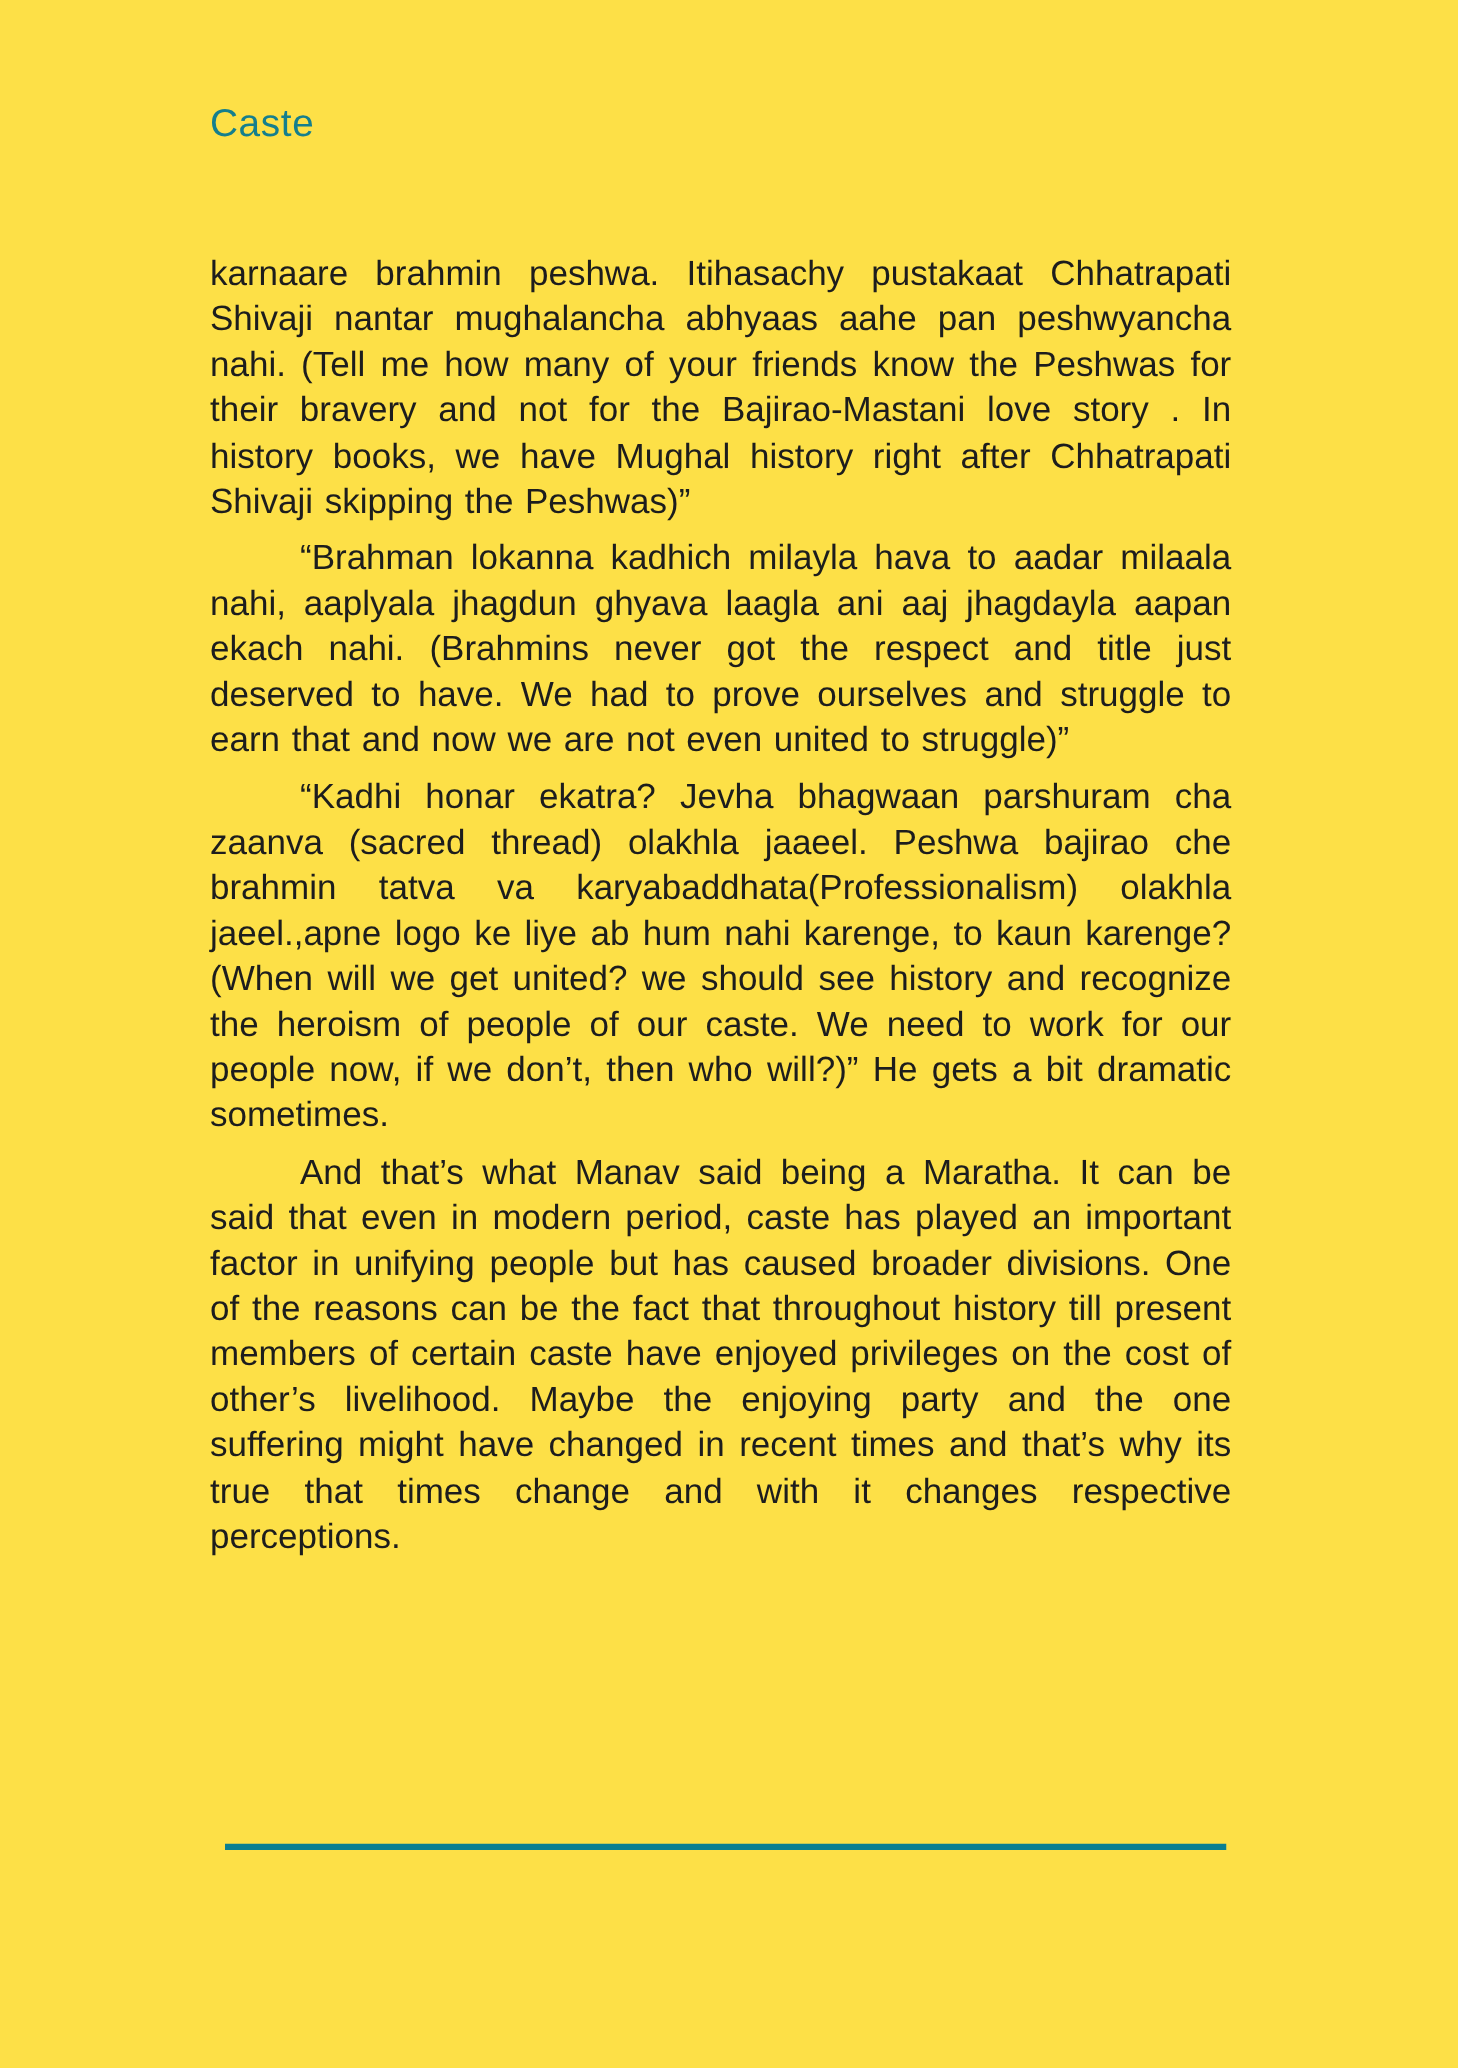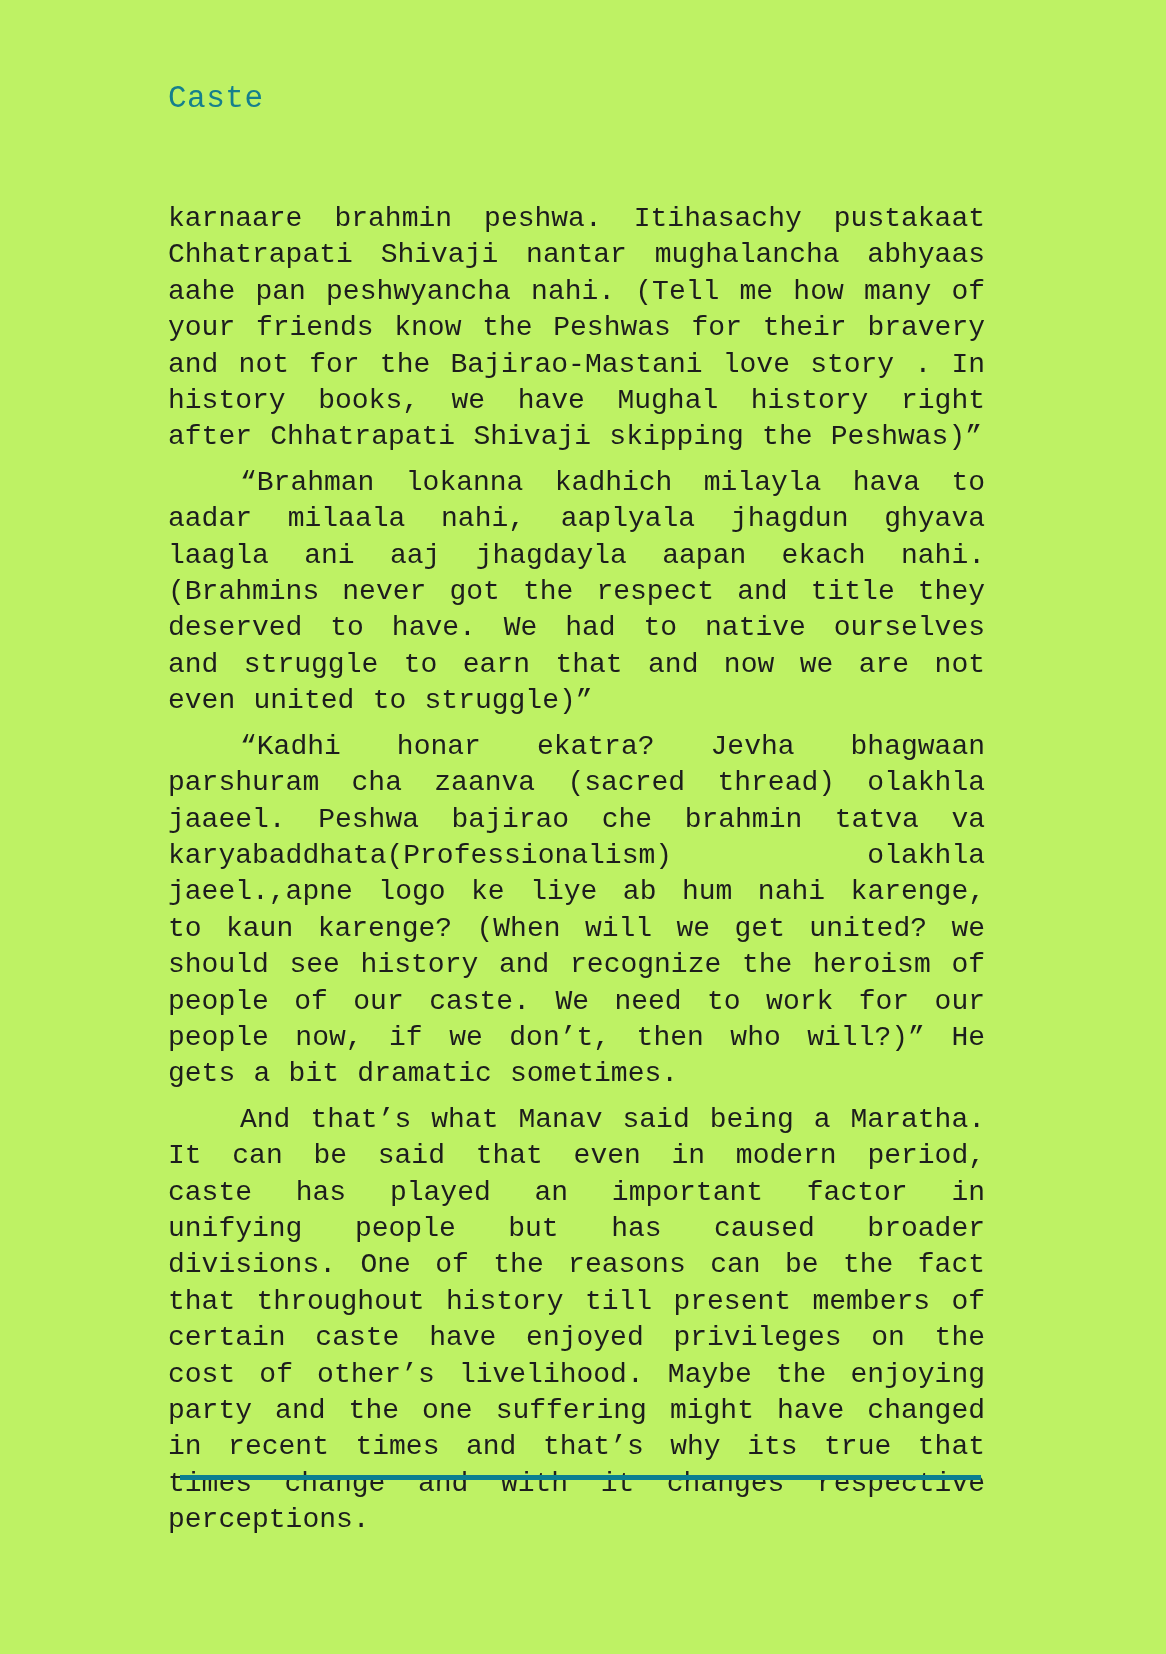--- a/index.html
+++ b/index.html
@@ -4,22 +4,22 @@
 <style>
   html, body {
     margin: 0;
     padding: 0;
     background: #ffffff;
   }
   .page {
     position: relative;
     width: 1166px;
     height: 1654px;
-    background: #bef264;
-    font-family: Liberation Mono, monospace;
+    background: #fde047;
+    font-family: Liberation Sans, sans-serif;
     overflow: hidden;
   }
   .running-header {
     position: absolute;
     left: 168px;
     top: 82px;
     font-size: 31px;
     line-height: 34px;
     color: #157F8D;
     letter-spacing: 0.5px;
@@ -62,21 +62,21 @@
 </style>
 </head>
 <body>
 
 <div class="page">
 
   <div class="running-header">Caste</div>
 
   <div class="text-block">
     <p class="continuation">karnaare brahmin peshwa. Itihasachy pustakaat Chhatrapati Shivaji nantar mughalancha abhyaas aahe pan peshwyancha nahi. (Tell me how many of your friends know the Peshwas for their bravery and not for the Bajirao-Mastani love story . In history books, we have Mughal history right after Chhatrapati Shivaji skipping the Peshwas)”</p>
-    <p>“Brahman lokanna kadhich milayla hava to aadar milaala nahi, aaplyala jhagdun ghyava laagla ani aaj jhagdayla aapan ekach nahi. (Brahmins never got the respect and title they deserved to have. We had to native ourselves and struggle to earn that and now we are not even united to struggle)”</p>
+    <p>“Brahman lokanna kadhich milayla hava to aadar milaala nahi, aaplyala jhagdun ghyava laagla ani aaj jhagdayla aapan ekach nahi. (Brahmins never got the respect and title just deserved to have. We had to prove ourselves and struggle to earn that and now we are not even united to struggle)”</p>
     <p>“Kadhi honar ekatra? Jevha bhagwaan parshuram cha zaanva (sacred thread) olakhla jaaeel. Peshwa bajirao che brahmin tatva va karyabaddhata(Professionalism) olakhla jaeel.,apne logo ke liye ab hum nahi karenge, to kaun karenge? (When will we get united? we should see history and recognize the heroism of people of our caste. We need to work for our people now, if we don’t, then who will?)” He gets a bit dramatic sometimes.</p>
     <p>And that’s what Manav said being a Maratha. It can be said that even in modern period, caste has played an important factor in unifying people but has caused broader divisions. One of the reasons can be the fact that throughout history till present members of certain caste have enjoyed privileges on the cost of other’s livelihood. Maybe the enjoying party and the one suffering might have changed in recent times and that’s why its true that times change and with it changes respective perceptions.</p>
   </div>
 
   <div class="footer-rule"></div>
 
 
 </div>
 
 </body></html>

